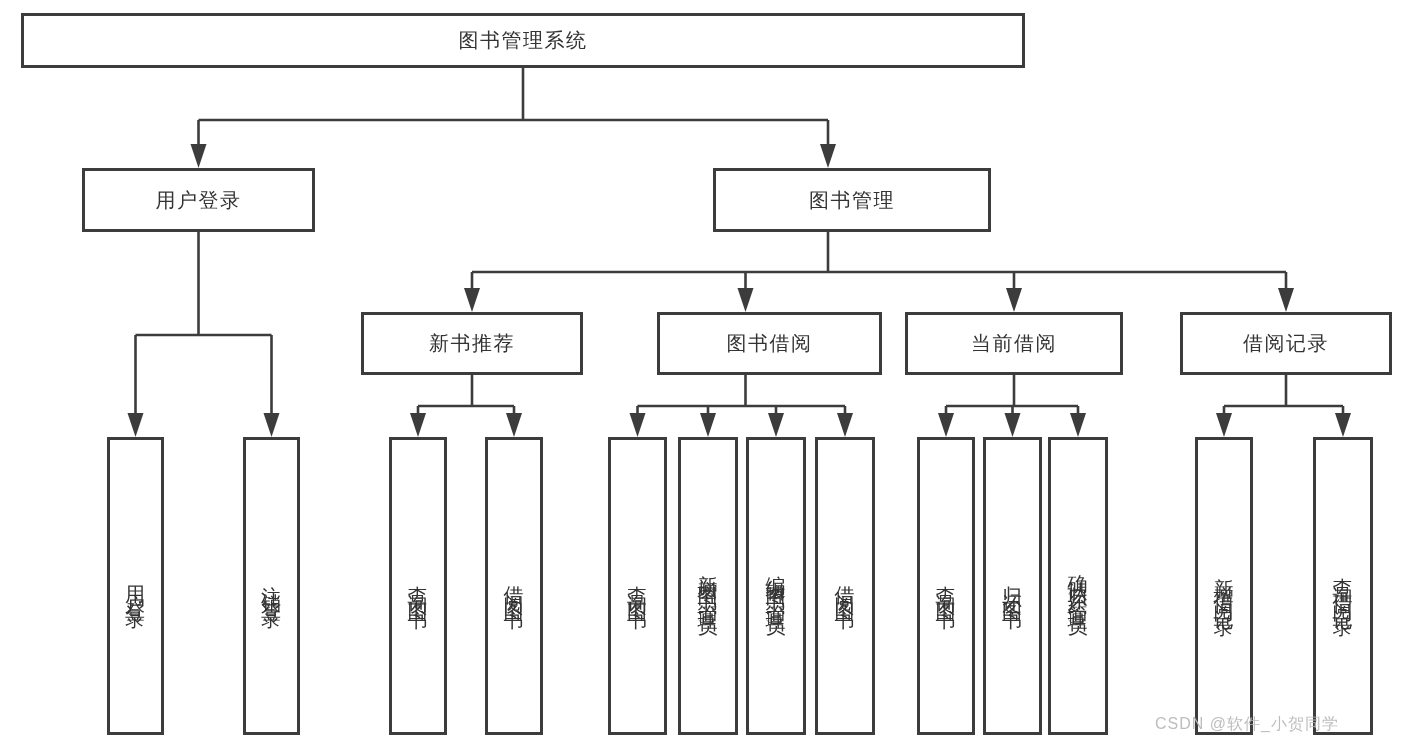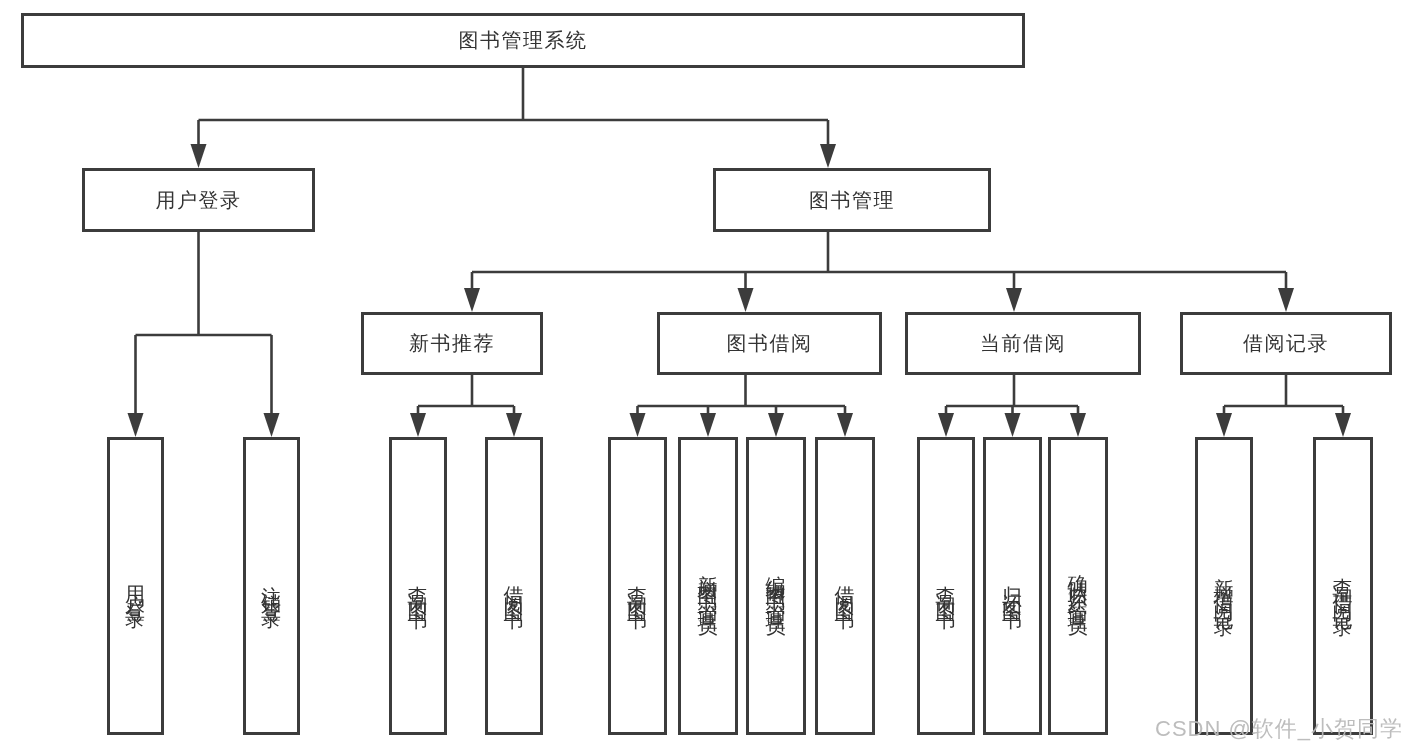--- a/index.html
+++ b/index.html
@@ -60,21 +60,21 @@
     line-height: 1;
   }
   .vbox.long {
     letter-spacing: 6px;
   }
   .watermark {
     position: absolute;
     left: 1155px;
     top: 714px;
     z-index: 5;
-    font-size: 22px;
+    font-size: 16px;
     color: rgba(185, 185, 185, 0.95);
     letter-spacing: 1px;
     white-space: nowrap;
   }
 </style>
 </head>
 <body>
 
 <div class="stage">
 
@@ -152,23 +152,23 @@
       <line x1="1343" y1="406" x2="1343" y2="417"></line>
       <polygon points="1335,413 1351,413 1343,437"></polygon>
     </g>
   </svg>
 
   <div class="node hbox" style="left:21px; top:13px; width:1004px; height:55px;">图书管理系统</div>
 
   <div class="node hbox" style="left:82px; top:168px; width:233px; height:64px;">用户登录</div>
   <div class="node hbox" style="left:713px; top:168px; width:278px; height:64px;">图书管理</div>
 
-  <div class="node hbox" style="left:361px; top:312px; width:182px; height:63px;">新书推荐</div>
+  <div class="node hbox" style="left:361px; top:312px; width:222px; height:63px;">新书推荐</div>
   <div class="node hbox" style="left:657px; top:312px; width:225px; height:63px;">图书借阅</div>
-  <div class="node hbox" style="left:905px; top:312px; width:236px; height:63px;">当前借阅</div>
+  <div class="node hbox" style="left:905px; top:312px; width:218px; height:63px;">当前借阅</div>
   <div class="node hbox" style="left:1180px; top:312px; width:212px; height:63px;">借阅记录</div>
 
   <div class="node vbox" style="left:107px; width:57px;">用户登录</div>
   <div class="node vbox" style="left:243px; width:57px;">注销登录</div>
 
   <div class="node vbox" style="left:389px; width:58px;">查询图书</div>
   <div class="node vbox" style="left:485px; width:58px;">借阅图书</div>
 
   <div class="node vbox" style="left:608px; width:59px;">查询图书</div>
   <div class="node vbox long" style="left:678px; width:60px;">新增图书（管理员）</div>

